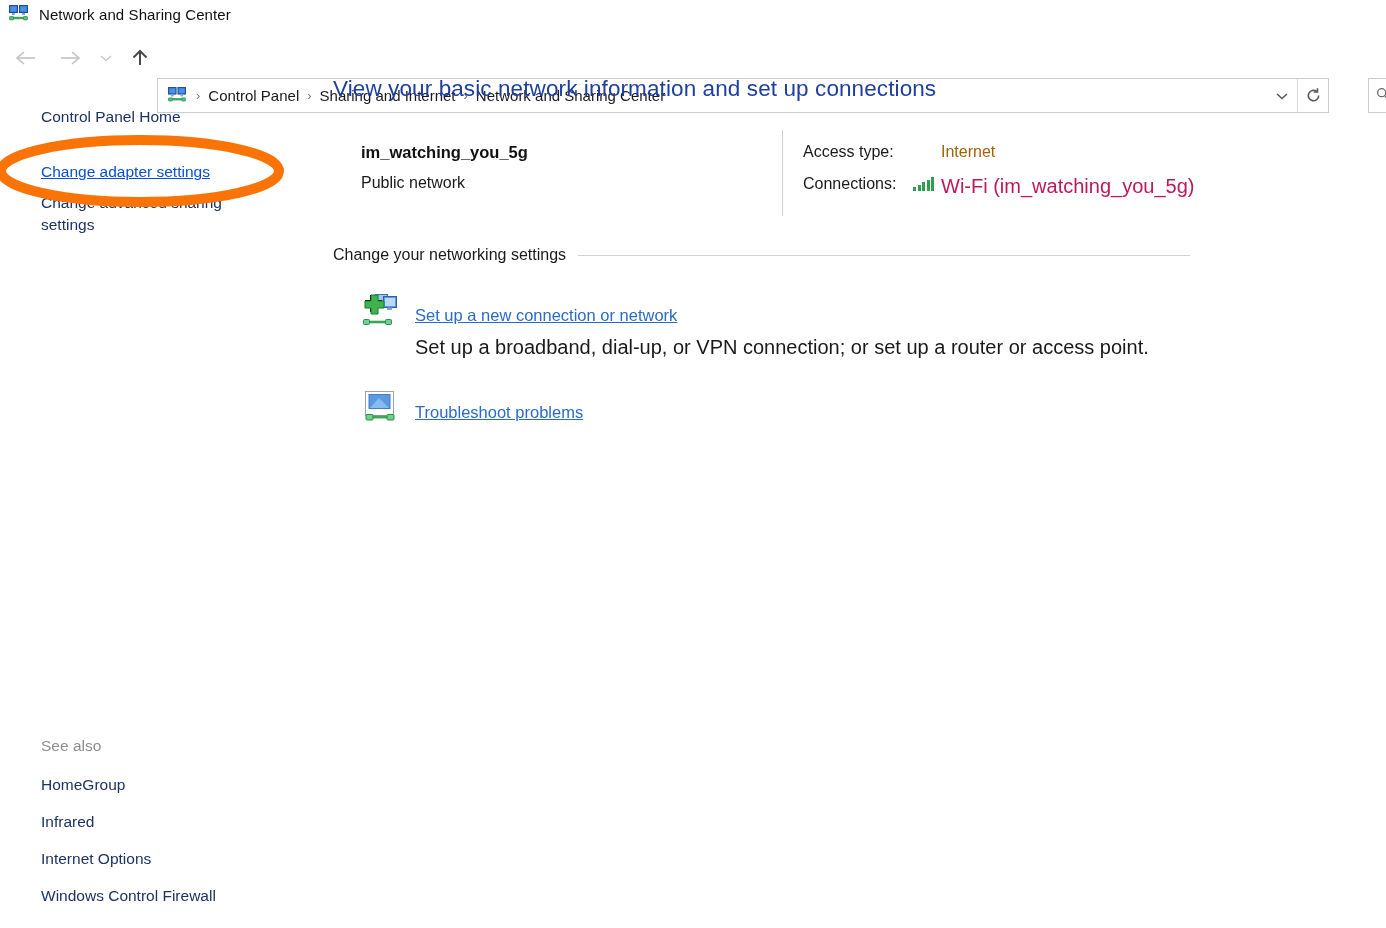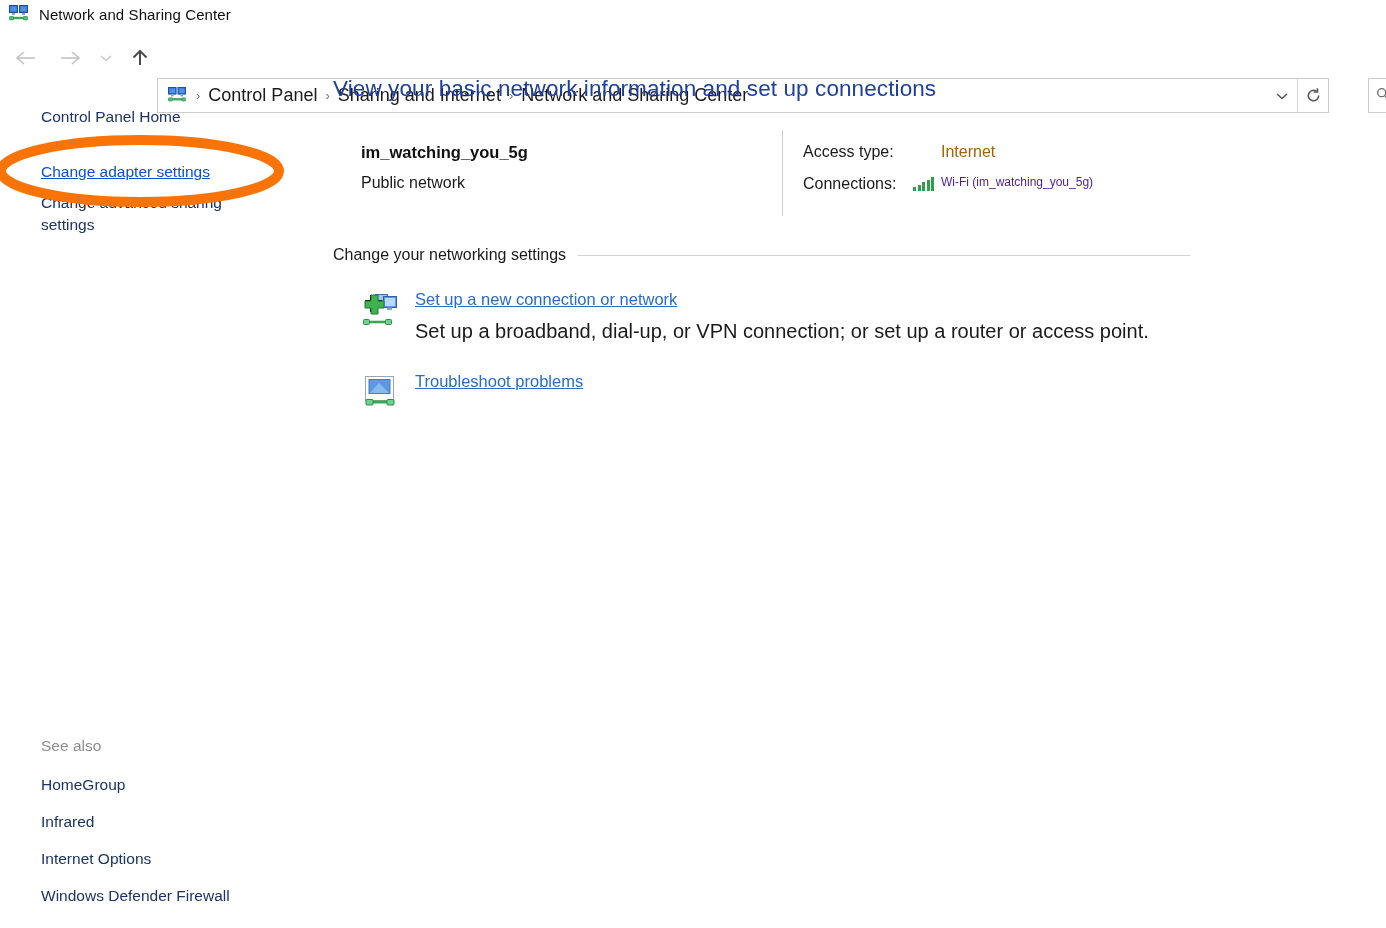--- a/index.html
+++ b/index.html
@@ -70,21 +70,21 @@
     box-sizing: border-box;
     display: flex;
     align-items: center;
   }
   .crumb-icon {
     margin-left: 10px;
     margin-right: 4px;
     display:flex; align-items:center;
   }
   .crumb {
-    font-size: 18px;
+    font-size: 15px;
     color: #1a1a1a;
     padding: 0 3px;
     white-space: nowrap;
   }
   .crumb-sep {
     color: #767676;
     font-size: 13px;
     padding: 0 5px;
     line-height: 1;
     user-select: none;
@@ -214,22 +214,22 @@
     font-size: 16px;
     color: #1a1a1a;
   }
   .net-detail-value {
     position: absolute;
     font-size: 16px;
     color: #a16207;
   }
   .net-conn-link {
     position: absolute;
-    font-size: 12px;
-    color: #4c1d95;
+    font-size: 20px;
+    color: #be185d;
   }
   .wifi-bars {
     position: absolute;
     display: flex;
     align-items: flex-end;
     gap: 1.5px;
     height: 15px;
   }
   .wifi-bars i {
     display: block;
@@ -246,21 +246,21 @@
   }
   .task-icon {
     position: absolute;
     left: 28px; top: 0;
     width: 42px; height: 42px;
   }
   .task-link {
     font-size: 16.5px;
     color: #2a6bc8;
     display: inline-block;
-    margin-top: 0;
+    margin-top: 16px;
   }
   .task-desc {
     font-size: 20px;
     color: #1a1a1a;
     margin-top: 11px;
   }
 </style>
 </head>
 <body>
 
@@ -368,21 +368,21 @@
     <div class="side-link wrap" style="top:100px;">Change advanced sharing settings</div>
 
     <div class="see-also-label" style="top:645px;">See also</div>
 
     <div class="side-link" style="top:682px;">HomeGroup</div>
 
     <div class="side-link" style="top:719px;">Infrared</div>
 
     <div class="side-link" style="top:756px;">Internet Options</div>
 
-    <div class="side-link" style="top:793px;">Windows Defender Firewall</div>
+    <div class="side-link" style="top:793px;">Windows Control Firewall</div>
   </div>
 
   <div class="annot-ellipse">
     <svg width="292" height="74" viewBox="0 0 292 74">
       <ellipse cx="146" cy="37" rx="139" ry="31" fill="none" stroke="#f97306" stroke-width="10"></ellipse>
     </svg>
   </div>
 
   <div class="content">
 

